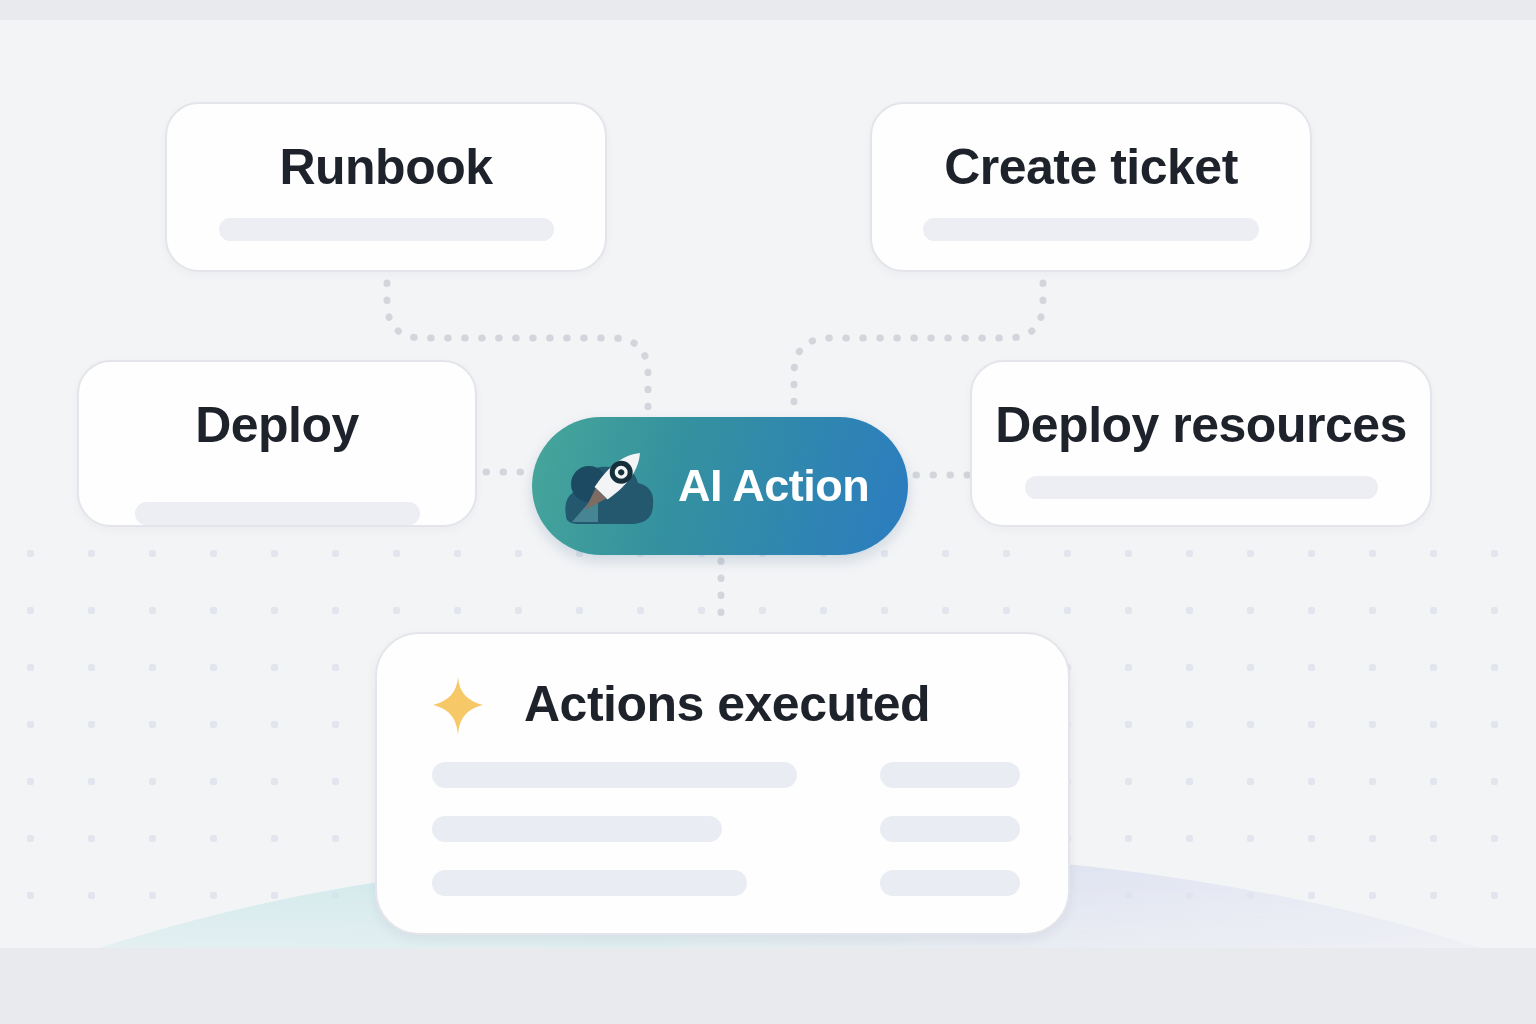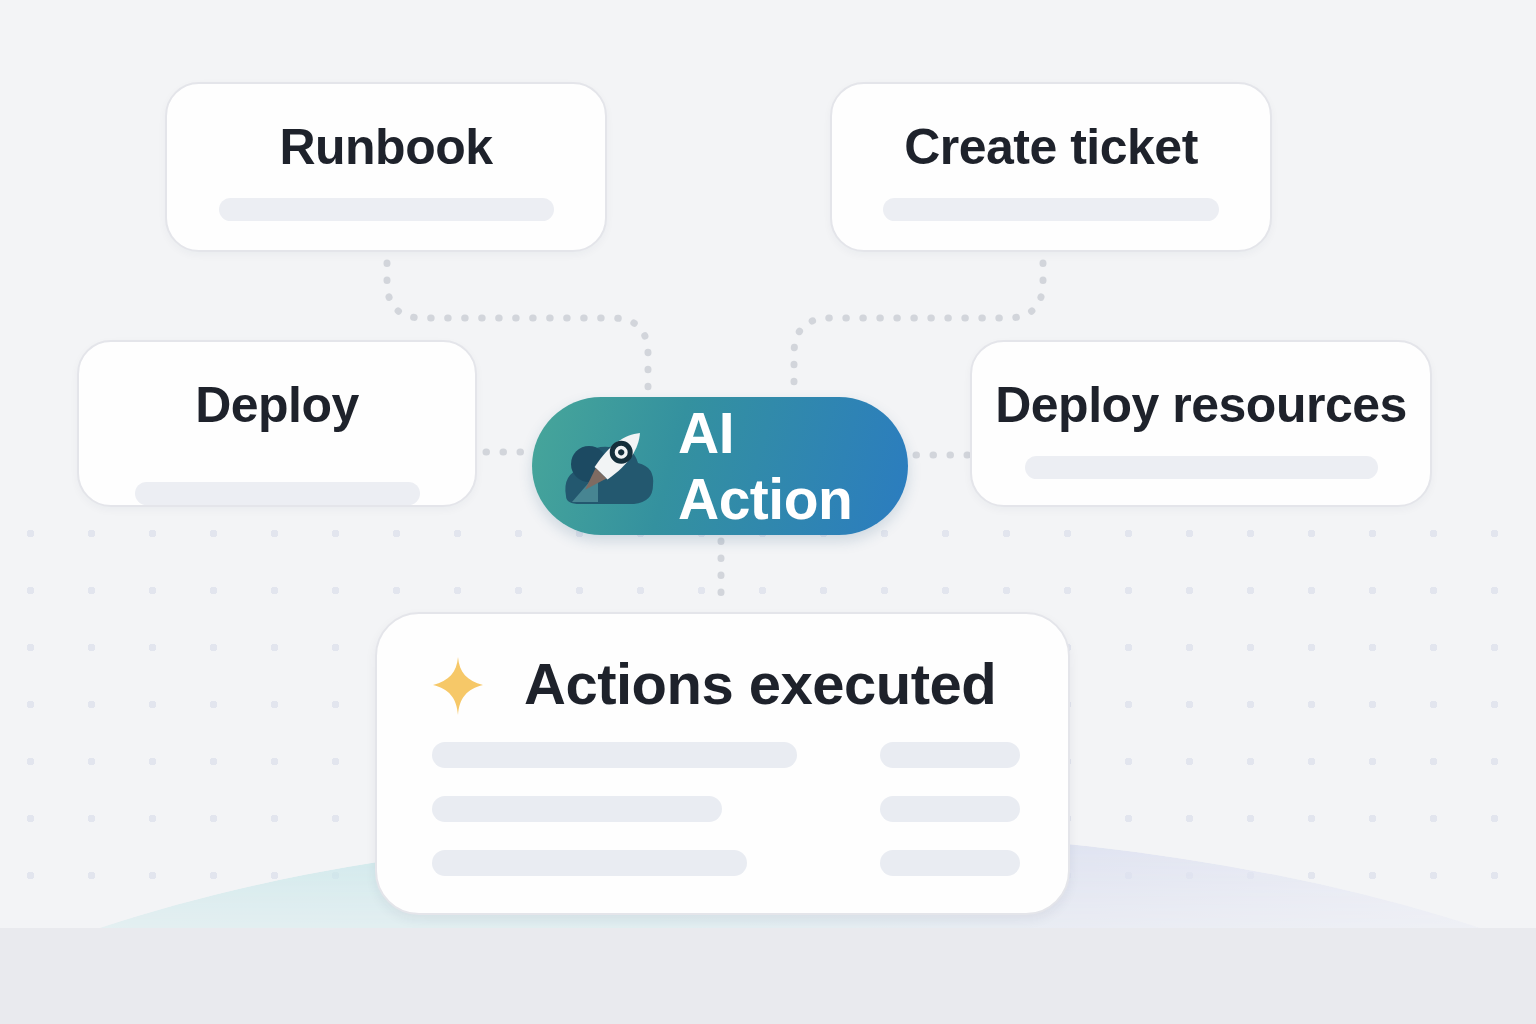--- a/index.html
+++ b/index.html
@@ -1,19 +1,20 @@
 <!DOCTYPE html>
 <html><head>
 <meta charset="utf-8">
 <style>
   html,body{margin:0;padding:0;background:#e9eaee;}
   .stage{
     position:relative;width:1536px;height:928px;overflow:hidden;
     background:#f3f4f6;
     font-family:"Liberation Sans",sans-serif;
+    margin-top:20px;
     -webkit-font-smoothing:antialiased;
   }
   
   .dot-band{
     position:absolute;left:0;top:505px;width:1536px;height:400px;
     background-image:radial-gradient(circle 4px at center,#e2e5ee 98%,rgba(226,229,238,0) 100%);
     background-size:61px 57px;
     z-index:0;
   }
   
@@ -30,45 +31,45 @@
   
   .node-card{
     position:absolute;background:#fefefe;border:2px solid #e4e5ea;border-radius:34px;
     box-shadow:0 3px 8px rgba(35,42,70,.04);
     display:flex;flex-direction:column;align-items:center;z-index:2;box-sizing:border-box;
   }
   .node-label{margin-top:32px;font-size:50px;font-weight:700;color:#1e222b;line-height:62px;letter-spacing:-.5px;}
   .node-bar{margin-top:20px;height:23px;border-radius:12px;background:#eceef3;}
   .card-runbook{left:165px;top:82px;width:442px;height:170px;}
   .card-runbook .node-bar{width:335px;}
-  .card-create-ticket{left:830px;top:82px;width:442px;height:170px;}
+  .card-create-ticket{left:870px;top:82px;width:442px;height:170px;}
   .card-create-ticket .node-bar{width:336px;}
   .card-deploy{left:77px;top:340px;width:400px;height:167px;justify-content:space-between;}
   .card-deploy .node-bar{width:285px;}
   .card-scale{left:970px;top:340px;width:462px;height:167px;}
   .card-scale .node-bar{width:353px;}
 
   
   .ai-pill{
     position:absolute;left:532px;top:397px;width:376px;height:138px;border-radius:69px;
     background:linear-gradient(105deg,#47a69a 0%,#34919f 38%,#2b7cc0 100%);
     box-shadow:0 6px 14px rgba(40,90,130,.18);
     display:flex;align-items:center;z-index:3;
   }
   .ai-pill-icon{width:104px;height:100px;margin-left:24px;flex:0 0 auto;}
-  .ai-pill-label{margin-left:18px;font-size:57px;font-weight:700;color:#ffffff;letter-spacing:-.5px;}
+  .ai-pill-label{margin-left:18px;font-size:45px;font-weight:700;color:#ffffff;letter-spacing:-.5px;}
 
   
   .result-card{
     position:absolute;left:375px;top:612px;width:695px;height:303px;
     background:#fefefe;border:2px solid #e4e5ea;border-radius:44px;
     box-shadow:0 5px 12px rgba(35,42,70,.06);z-index:2;box-sizing:border-box;
   }
   .sparkle{position:absolute;left:55px;top:42px;width:52px;height:60px;}
-  .result-title{position:absolute;left:147px;top:40px;font-size:58px;font-weight:700;color:#1e222b;line-height:60px;letter-spacing:-.5px;}
+  .result-title{position:absolute;left:147px;top:40px;font-size:50px;font-weight:700;color:#1e222b;line-height:60px;letter-spacing:-.5px;}
   .r-bar{position:absolute;height:26px;border-radius:13px;background:#e9ecf2;}
   .rb-l1{left:55px;top:128px;width:365px;}
   .rb-l2{left:55px;top:182px;width:290px;}
   .rb-l3{left:55px;top:236px;width:315px;}
   .rb-r1{left:503px;top:128px;width:140px;}
   .rb-r2{left:503px;top:182px;width:140px;}
   .rb-r3{left:503px;top:236px;width:140px;}
 </style>
 </head>
 <body>

